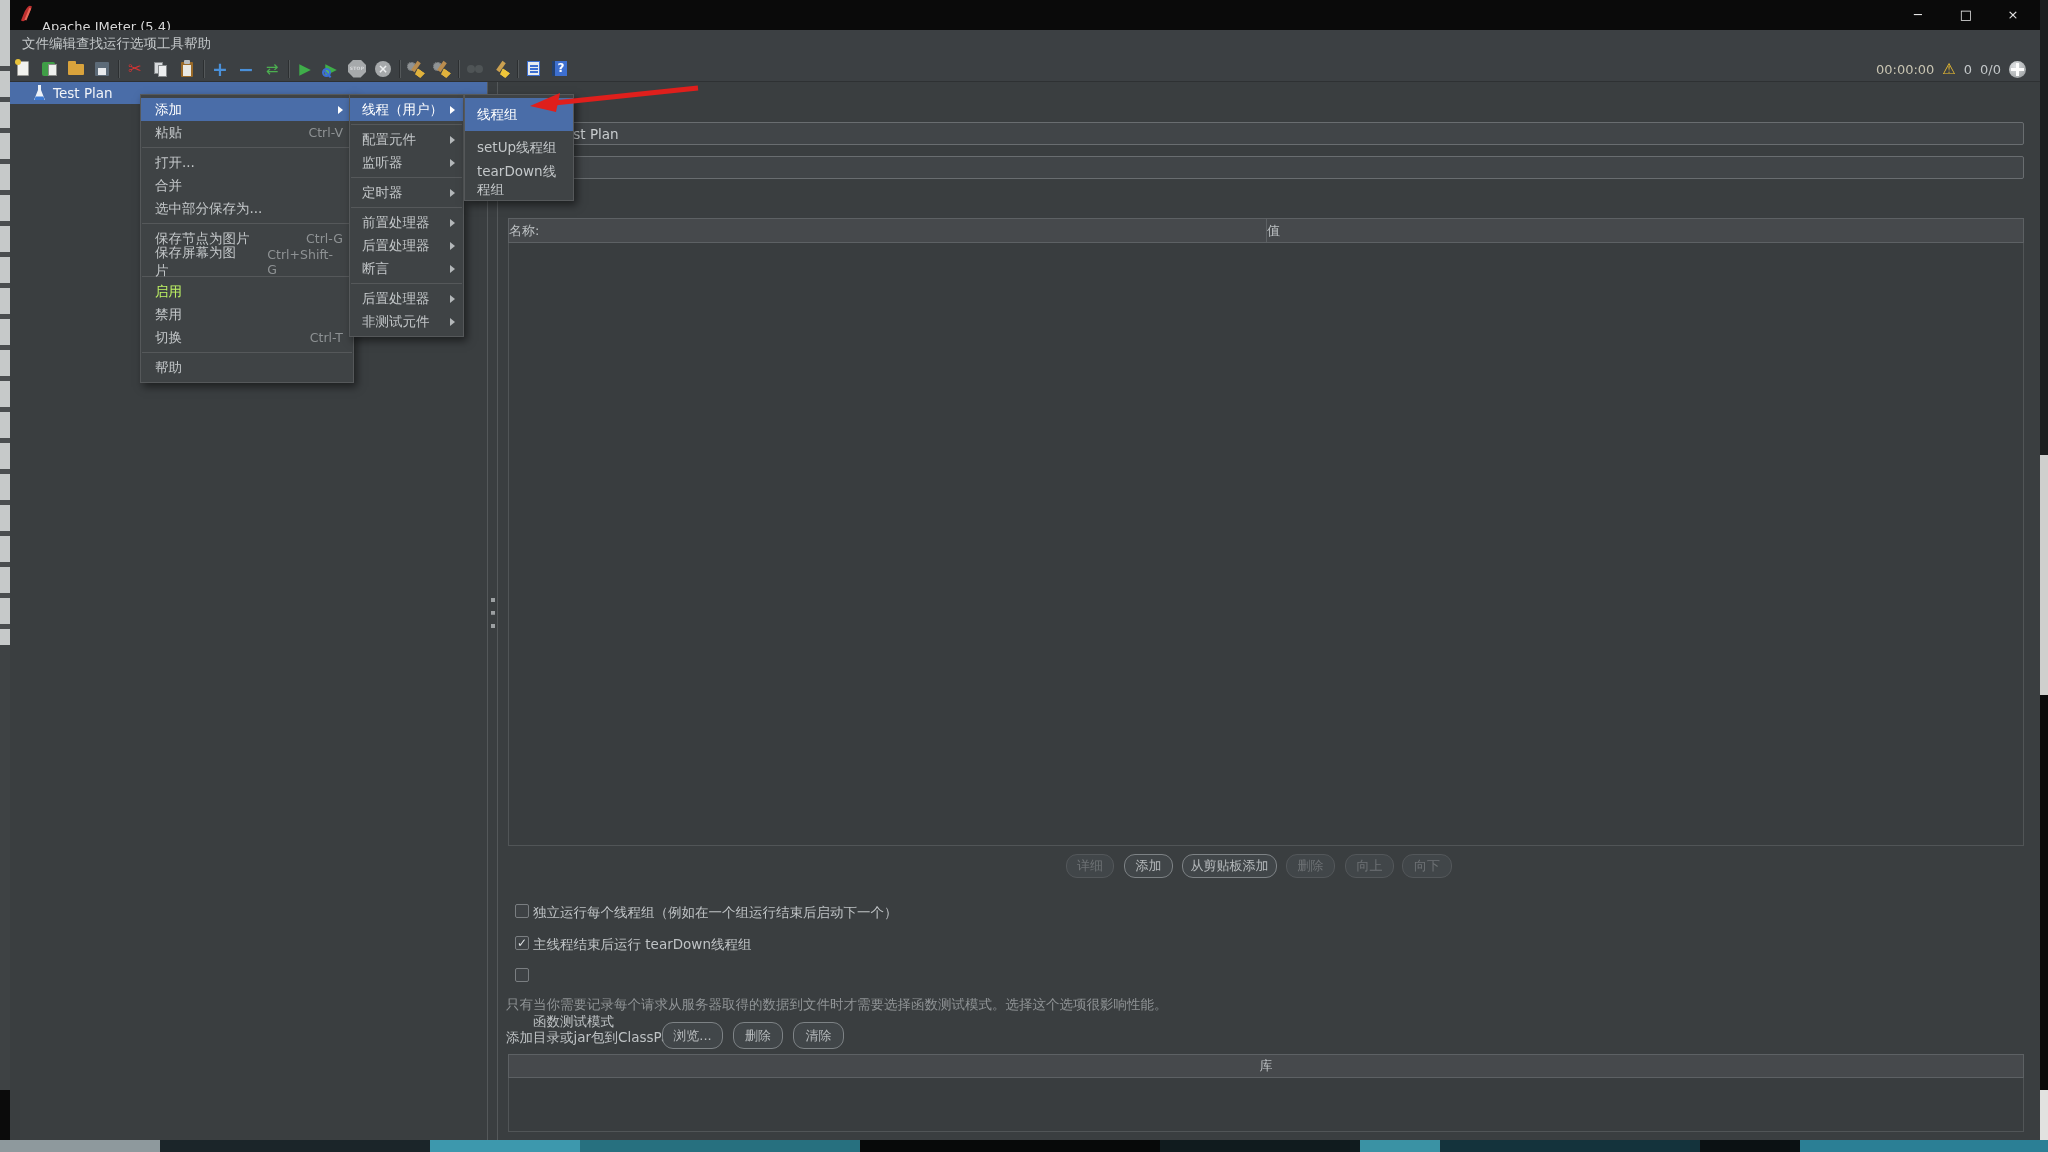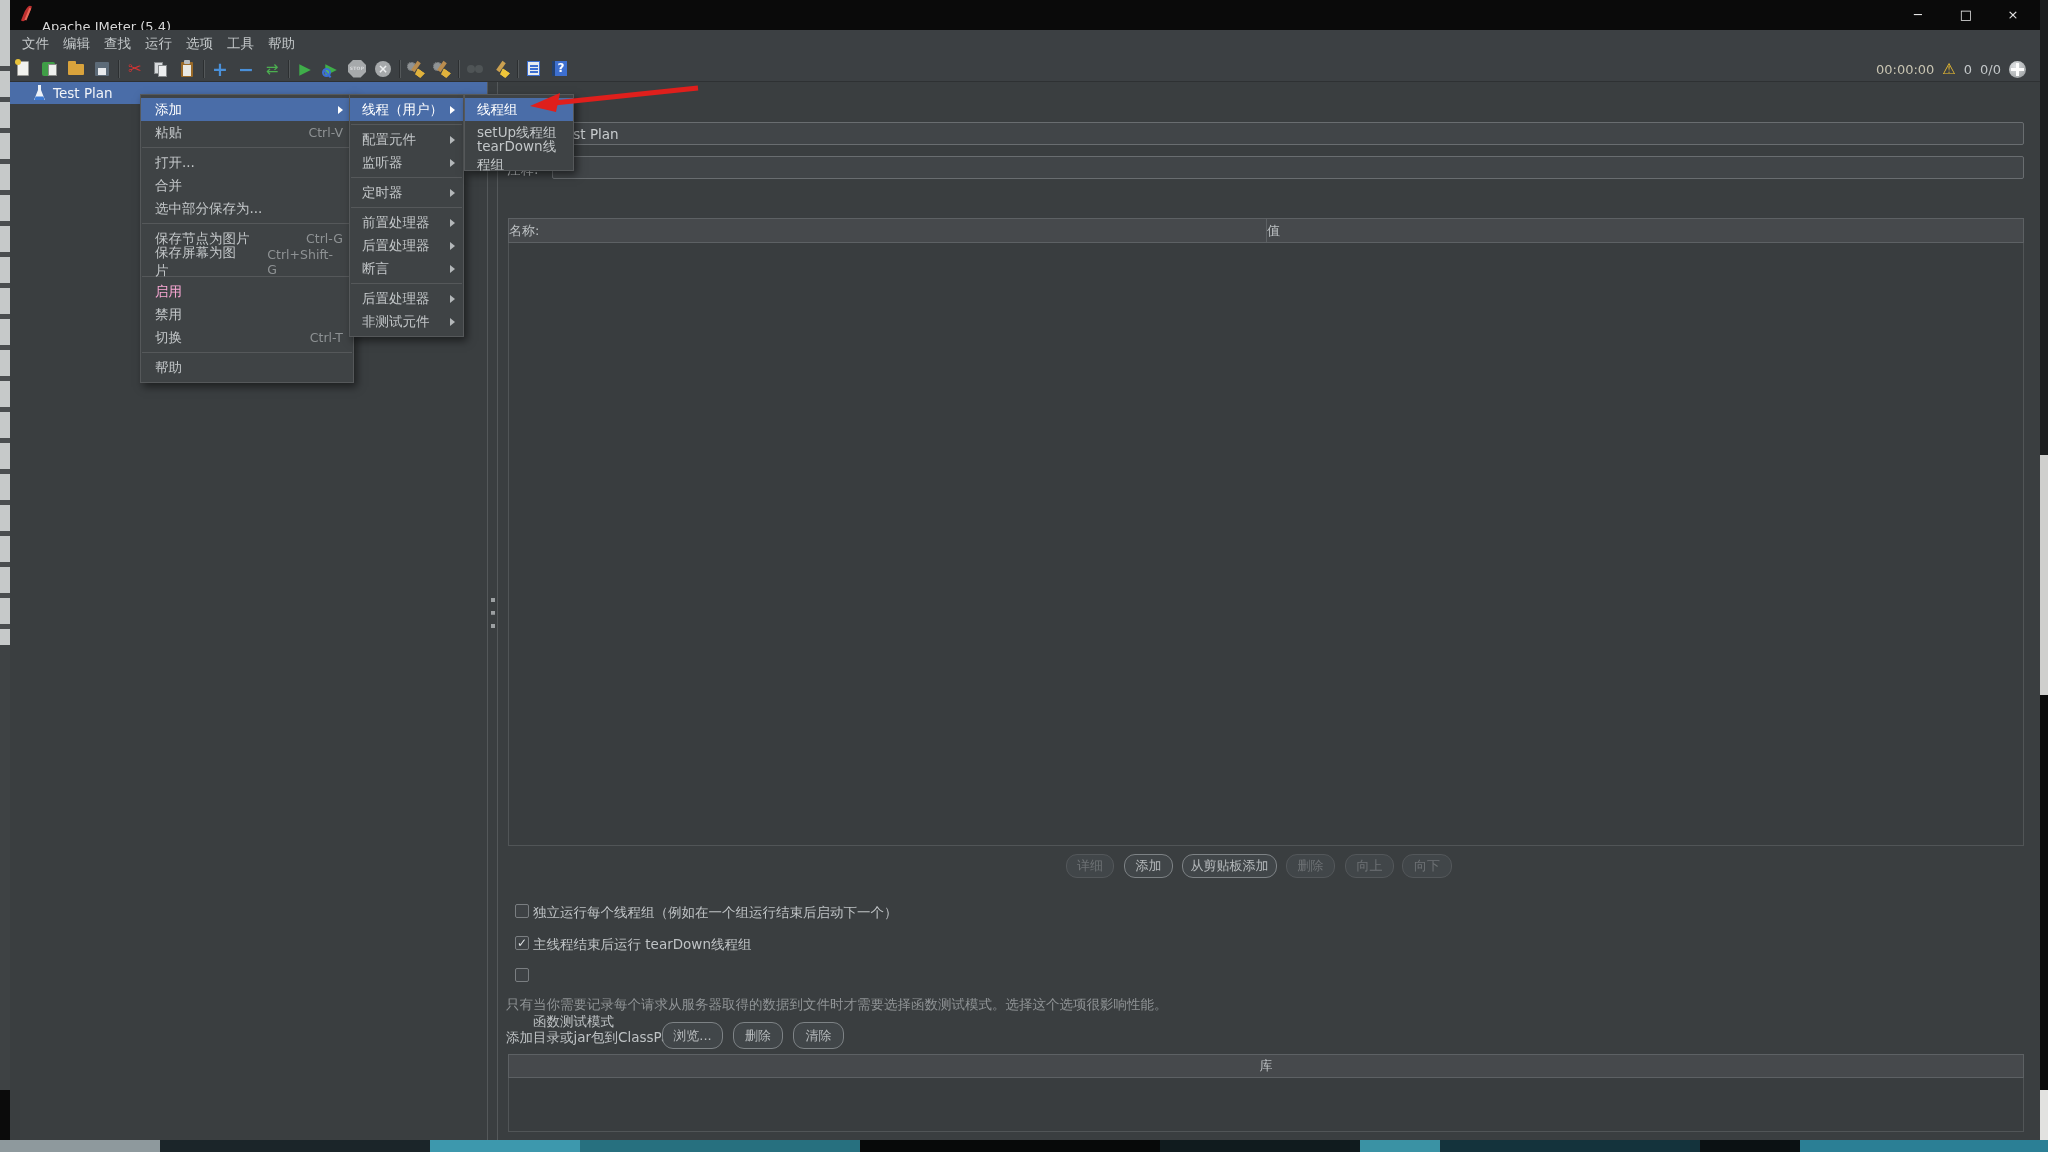--- a/index.html
+++ b/index.html
@@ -25,21 +25,21 @@
   #titlebar{left:10px;top:0;width:2030px;height:30px;background:#0a0a0a;}
   #feather{left:24px;top:5px;width:5px;height:17px;background:#c03030;border-radius:60% 0 60% 0;
     transform:rotate(22deg);}
   #feather:after{content:"";position:absolute;left:3px;top:2px;width:2px;height:13px;background:#e86a5a;}
   #title-text{left:42px;top:7px;font-size:13px;color:#d8d8d8;margin-top:12px;}
   .winbtn{top:0;width:34px;height:30px;color:#e6e6e6;text-align:center;line-height:30px;font-size:13px;}
   #btn-min{left:1901px;} #btn-max{left:1949px;} #btn-close{left:1996px;}
 
   
   #menubar{left:10px;top:30px;width:2030px;height:26px;background:#3c4043;display:flex;
-    padding-left:12px;gap:14px;}
+    padding-left:12px;}
   .mbitem{font-size:13.5px;color:#c3c7c9;line-height:26px;}
 
   
   #toolbar{left:10px;top:56px;width:2030px;height:26px;background:#3c4043;
     border-bottom:1px solid #2e3133;display:flex;align-items:center;padding-left:4px;gap:6px;}
   .ticon{width:20px;height:20px;position:relative;flex:0 0 auto;}
   .tsep{width:1px;height:18px;background:#2c2f31;box-shadow:1px 0 0 #54585a;flex:0 0 auto;}
   .glyph{display:flex;align-items:center;justify-content:center;width:20px;height:20px;}
   
   .i-page{position:absolute;left:3px;top:2px;width:12px;height:15px;background:#f2f2ee;border:1px solid #9a9a96;border-radius:1px;}
@@ -122,31 +122,31 @@
   #lib-head{left:508px;top:1054px;width:1516px;height:24px;background:#46494c;
     border:1px solid #5d6164;text-align:center;font-size:13px;color:#bdc1c3;line-height:22px;}
   #lib-body{left:508px;top:1078px;width:1516px;height:54px;background:#393d3f;
     border:1px solid #515557;border-top:none;}
 
   
   .menu{position:absolute;background:#3f4345;border:1px solid #55585a;
     box-shadow:3px 4px 8px rgba(0,0,0,.5);padding:3px 0;z-index:20;}
   .mi{height:23px;display:flex;align-items:center;padding:0 10px 0 14px;font-size:13.5px;color:#c3c7c9;}
   .mi.sel{background:#4a6da8;color:#ffffff;}
-  .mi.dis{color:#f9a8d4;}
+  .mi.dis{color:#bef264;}
   .ms{margin-left:auto;color:#8e9294;font-size:12.5px;padding-left:18px;}
   .arr{margin-left:auto;width:0;height:0;border-left:5px solid #b4b8ba;
     border-top:4px solid transparent;border-bottom:4px solid transparent;}
   .mi.sel .arr{border-left-color:#fff;}
   .msep{height:1px;background:#55585a;margin:3px 1px;}
   #menu1{left:140px;top:94px;width:214px;}
   #menu2{left:349px;top:94px;width:115px;}
   #menu2 .mi{height:23px;padding:0 8px 0 12px;}
   #menu3{left:464px;top:94px;width:110px;}
-  #menu3 .mi{height:23px;padding:0 8px 0 12px;}
+  #menu3 .mi{height:33px;padding:0 8px 0 12px;}
 
   #arrow-svg{left:520px;top:78px;z-index:30;}
 </style>
 </head>
 <body>
 
 <div id="screen">
 
   <div class="abs" id="frag-left">
     <div class="marks"></div>

